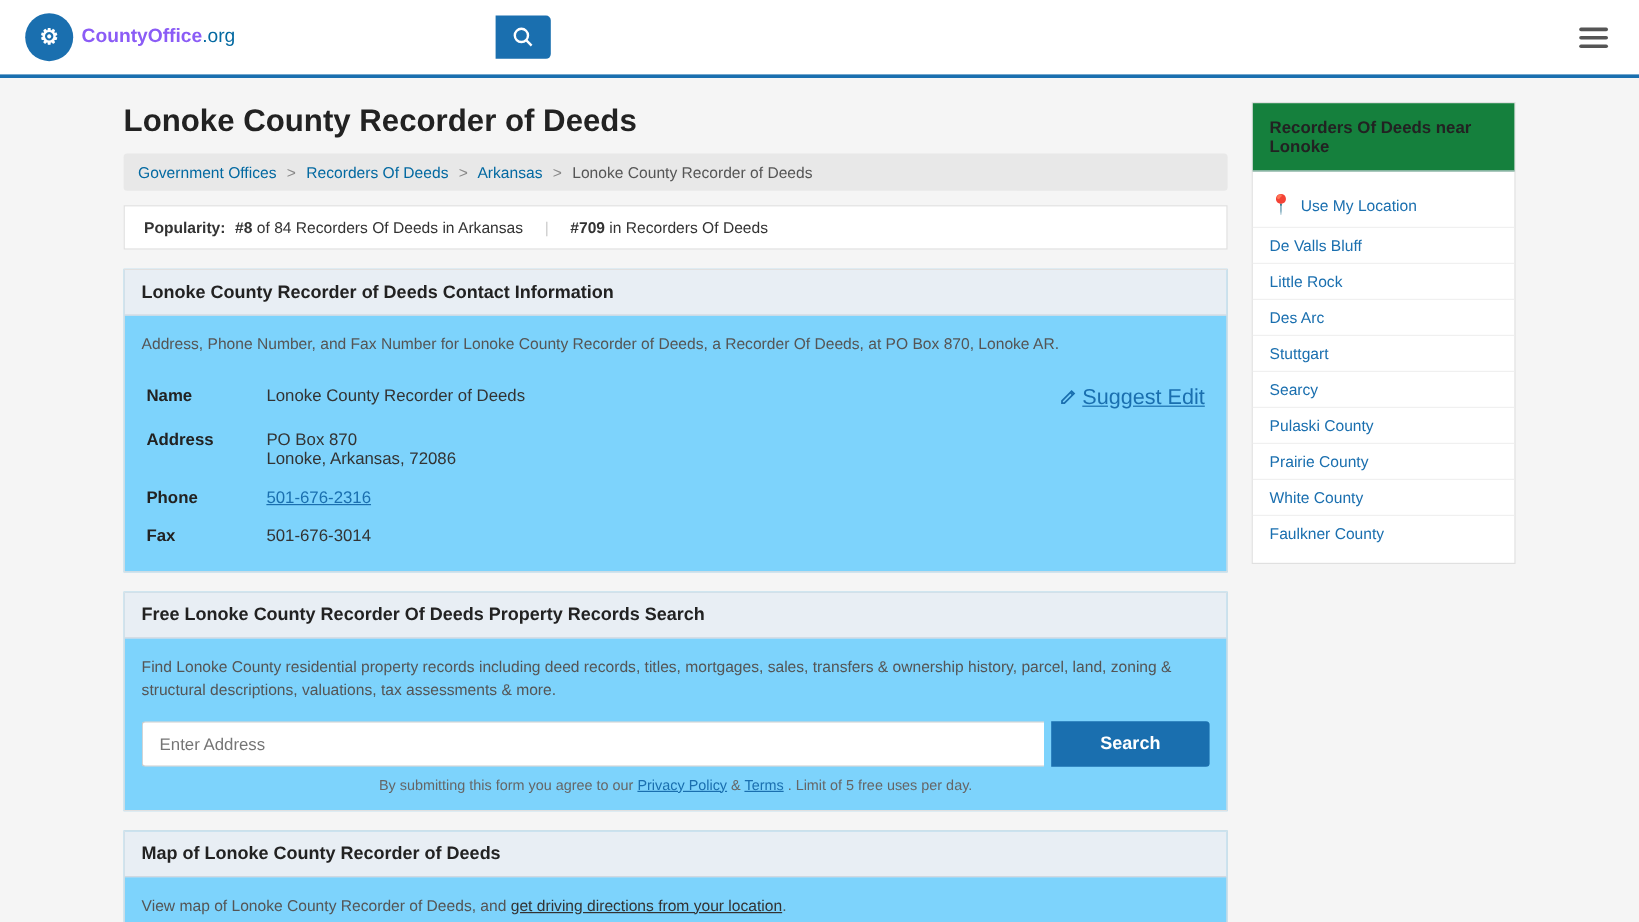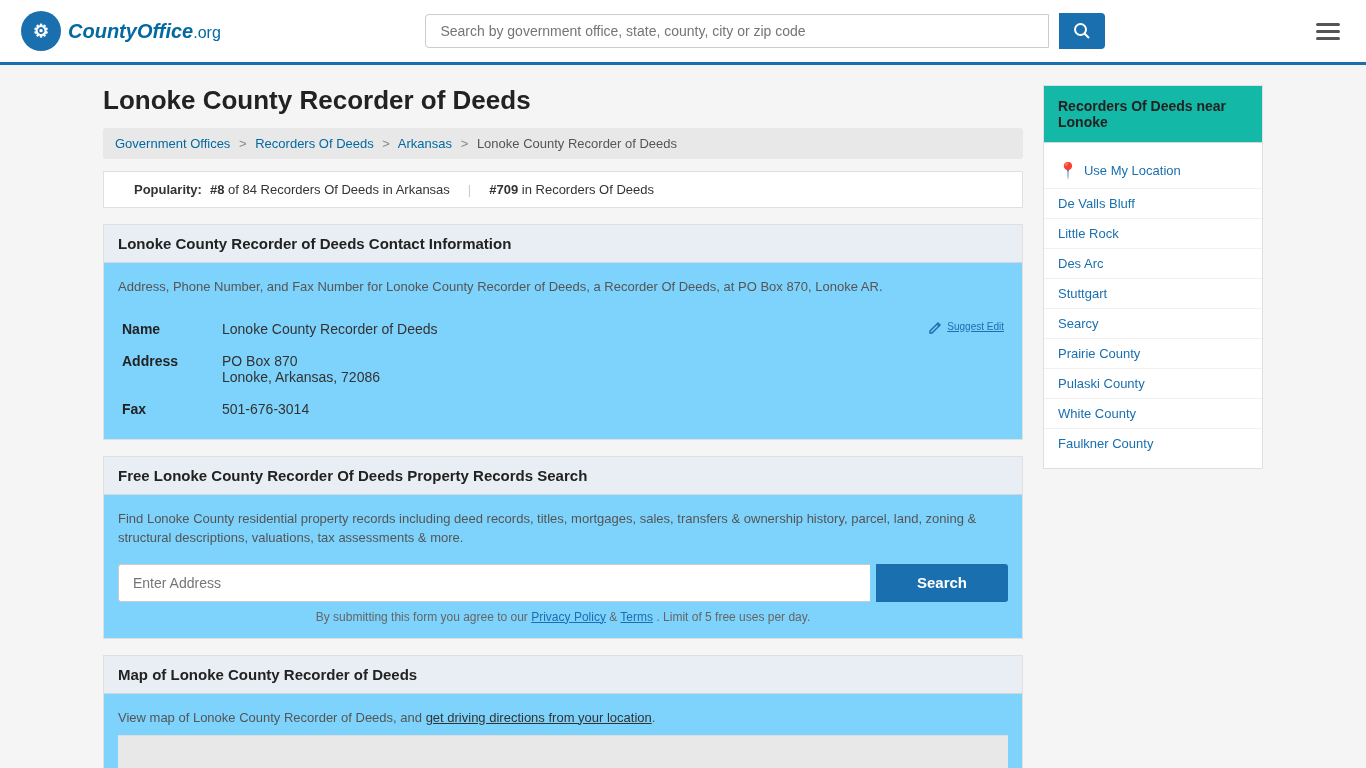--- a/index.html
+++ b/index.html
@@ -102,21 +102,21 @@
     .breadcrumb a {
       color: #0369a1;
       text-decoration: none;
     }
     .breadcrumb-sep { margin: 0 5px; color: #888; }
 
     
     .popularity-bar {
       background: #fff;
       border: 1px solid #e0e0e0;
-      padding: 10px 30px;
+      padding: 10px 16px;
       margin-bottom: 16px;
       font-size: 13px;
       display: flex;
       align-items: center;
       gap: 8px;
     }
     .popularity-bar strong { font-weight: bold; }
     .pop-divider { color: #ccc; margin: 0 10px; }
 
     
@@ -162,24 +162,24 @@
       font-size: 14px;
       color: #333;
     }
     .contact-table .value-cell a {
       color: #1a6faf;
       text-decoration: underline;
     }
     .suggest-edit {
       float: right;
       color: #1a6faf;
-      font-size: 10px;
+      font-size: 18px;
       text-decoration: none;
       display: flex;
-      align-items: flex-start;
+      align-items: center;
       gap: 5px;
     }
 
     
     .property-search-row {
       display: flex;
       gap: 6px;
       margin-top: 14px;
     }
     .address-input {
@@ -226,21 +226,21 @@
       position: relative;
       overflow: hidden;
     }
 
     
     .sidebar-box {
       background: #fff;
       border: 1px solid #e0e0e0;
     }
     .sidebar-title {
-      background: #14b8a6;
+      background: #15803d;
       padding: 12px 14px;
       font-size: 14px;
       font-weight: bold;
       color: #222;
       border-bottom: 1px solid #d0d8e0;
     }
     .sidebar-list {
       padding: 10px 0;
     }
     .sidebar-use-location {
@@ -269,25 +269,24 @@
 </head>
 <body>
 
 <header class="header">
   <div class="logo-area">
     <svg class="logo-icon" viewBox="0 0 42 42" xmlns="http://www.w3.org/2000/svg">
       <circle cx="21" cy="21" r="20" fill="#1a6faf"></circle>
       <text x="21" y="27" text-anchor="middle" font-size="18" fill="white" font-weight="bold">⚙</text>
     </svg>
     <div>
-      <span style="font-size:20px;font-weight:bold;color:#0369a1;font-style:italic;">CountyOffice</span><span style="color:#0369a1;font-size:16px;">.org</span>
+      <span style="font-size:16px;font-weight:bold;color:#8b5cf6;">CountyOffice</span><span style="color:#0369a1;font-size:16px;">.org</span>
     </div>
   </div>
   <div class="header-search-area">
-    <input class="header-search-input" type="text" placeholder="Search by government office, state, county, city or zip code" style="">
     <button class="header-search-btn">
       <svg width="18" height="18" viewBox="0 0 18 18" fill="white">
         <circle cx="7.5" cy="7.5" r="5.5" stroke="white" stroke-width="2" fill="none"></circle>
         <line x1="11.5" y1="11.5" x2="16" y2="16" stroke="white" stroke-width="2"></line>
       </svg>
     </button>
   </div>
   <button class="hamburger-btn">
     <div class="hamburger-line"></div>
     <div class="hamburger-line"></div>
@@ -343,20 +342,26 @@
             </td>
           </tr>
           <tr>
             <td class="label-cell">Address</td>
             <td class="value-cell">
               <div>PO Box 870</div>
               <div>Lonoke, Arkansas, 72086</div>
             </td>
           </tr>
           <tr>
+            <td class="label-cell">Phone</td>
+            <td class="value-cell">
+              <a href="#">501-676-2316</a>
+            </td>
+          </tr>
+          <tr>
             <td class="label-cell">Fax</td>
             <td class="value-cell">501-676-3014</td>
           </tr>
         </tbody>
           </table>
       </div>
     </div>
 
     <div class="section">
       <div class="section-header">
@@ -402,20 +407,20 @@
       <div class="sidebar-list">
         <a href="#" class="sidebar-use-location">
           <span class="location-pin">📍</span>
           <span>Use My Location</span>
         </a>
         <a href="#" class="sidebar-link">De Valls Bluff</a>
         <a href="#" class="sidebar-link">Little Rock</a>
         <a href="#" class="sidebar-link">Des Arc</a>
         <a href="#" class="sidebar-link">Stuttgart</a>
         <a href="#" class="sidebar-link">Searcy</a>
+        <a href="#" class="sidebar-link">Pulaski County</a>
         <a href="#" class="sidebar-link">Prairie County</a>
-        <a href="#" class="sidebar-link">Pulaski County</a>
         <a href="#" class="sidebar-link">White County</a>
         <a href="#" class="sidebar-link">Faulkner County</a>
       </div>
     </div>
   </aside>
 </div>
 
 </body></html>

